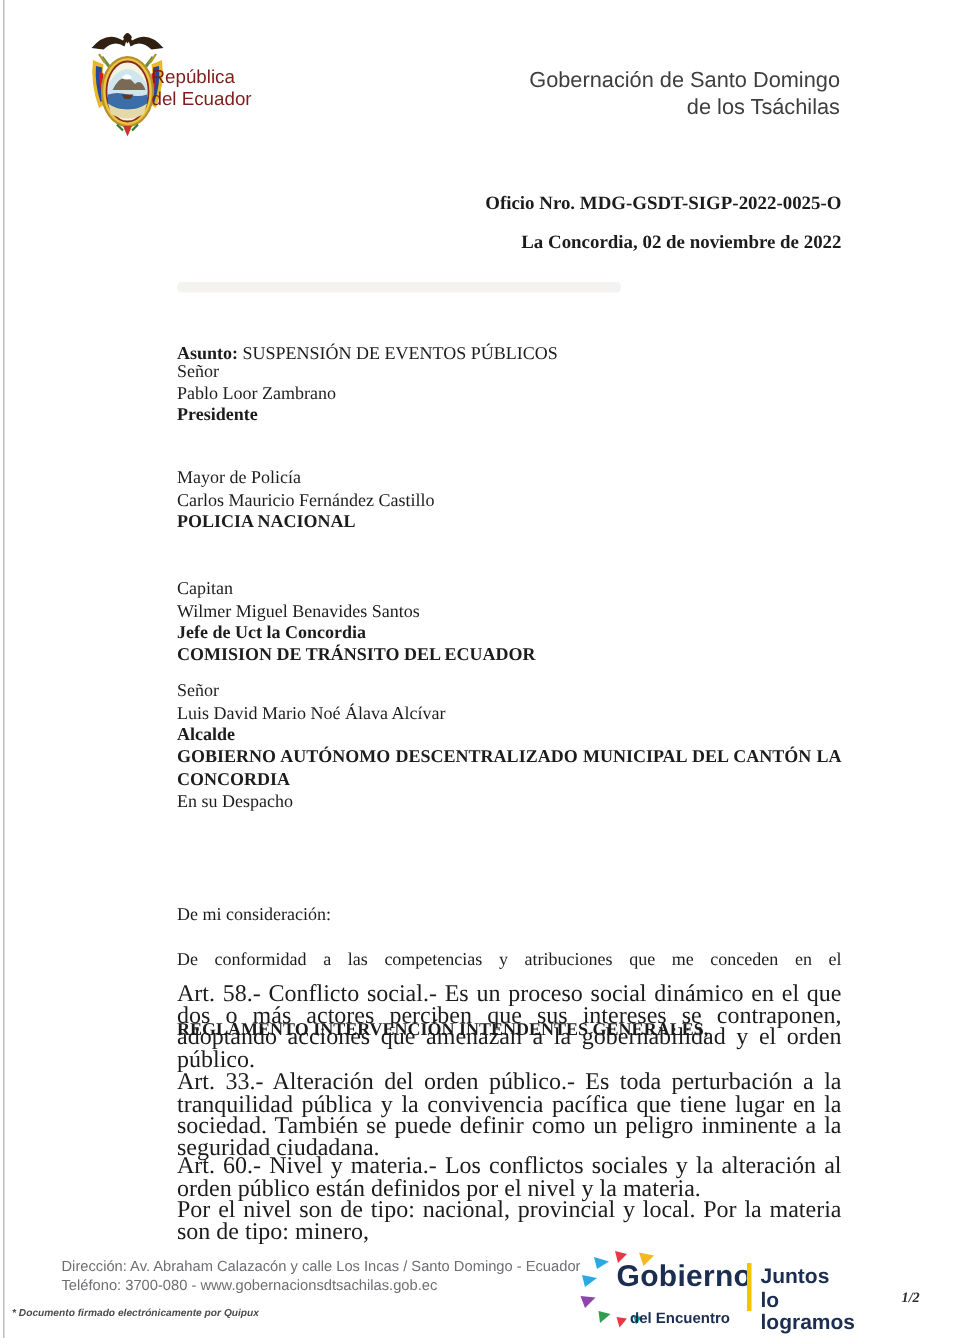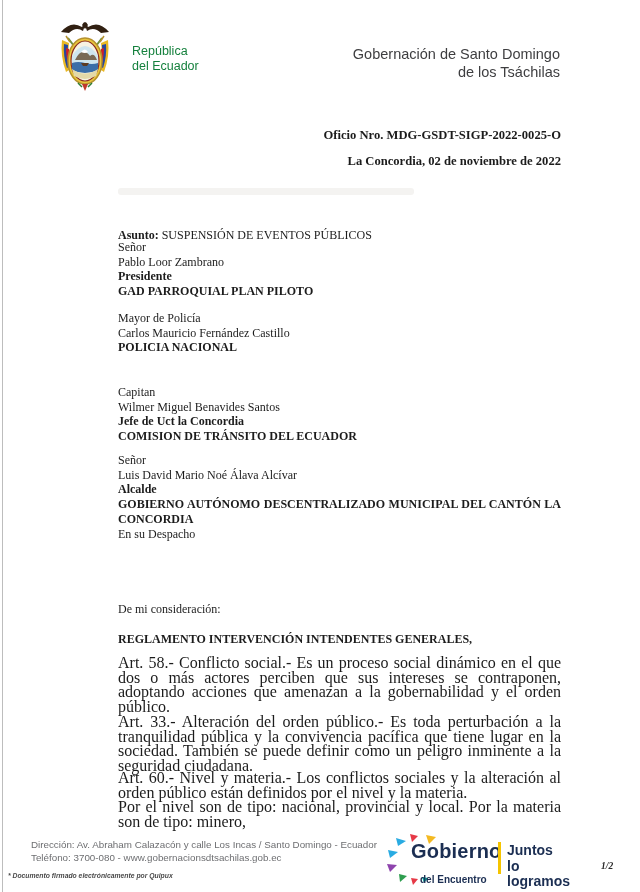--- a/index.html
+++ b/index.html
@@ -22,25 +22,25 @@
   }
 
   
   .coat-of-arms {
     position: absolute;
     left: 54px; top: 16px;
     width: 62px; height: 82px;
   }
   .republic-label {
     position: absolute;
-    left: 132px; top: 44px;
+    left: 101px; top: 44px;
     font-family: "Liberation Sans", sans-serif;
     font-size: 12.5px;
     line-height: 14.5px;
-    color: #15803d;
+    color: #7f1d1d;
   }
   .org-title {
     position: absolute;
     right: 80px; top: 46px;
     text-align: right;
     font-family: "Liberation Sans", sans-serif;
     font-size: 14.5px;
     line-height: 17.5px;
     color: #3e3e40;
   }
@@ -67,21 +67,21 @@
 
   .smudge {
     position: absolute;
     background: #f4f3f1;
     border-radius: 3px;
   }
 
   
   .footer-address {
     position: absolute;
-    left: 31px; top: 839px;
+    left: 41px; top: 839px;
     font-family: "Liberation Sans", sans-serif;
     font-size: 9.8px;
     line-height: 12.6px;
     color: #6d6e71;
   }
   .quipux-note {
     position: absolute;
     left: 8px; top: 872px;
     font-family: "Liberation Sans", sans-serif;
     font-size: 6.8px;
@@ -178,21 +178,20 @@
     <div class="smudge" style="left:118px; top:188px; width:296px; height:7px"></div>
 
     <div class="abs col line-sm" style="top:196px">
       <span class="b">Asunto:</span><span> SUSPENSIÓN DE EVENTOS PÚBLICOS</span>
     </div>
 
     <div class="abs col recipient" style="top:240px">
       <div>Señor</div>
       <div>Pablo Loor Zambrano</div>
       <div class="b">Presidente</div>
-      <div class="b">GAD PARROQUIAL PLAN PILOTO</div>
     </div>
 
     <div class="abs col recipient" style="top:311px">
       <div>Mayor de Policía</div>
       <div>Carlos Mauricio Fernández Castillo</div>
       <div class="b">POLICIA NACIONAL</div>
     </div>
 
     <div class="abs col recipient" style="top:385px">
       <div>Capitan</div>
@@ -205,20 +204,21 @@
       <div>Señor</div>
       <div>Luis David Mario Noé Álava Alcívar</div>
       <div class="b">Alcalde</div>
       <div class="b org-justify">GOBIERNO AUTÓNOMO DESCENTRALIZADO MUNICIPAL DEL CANTÓN LA CONCORDIA</div>
       <div>En su Despacho</div>
     </div>
 
     <div class="abs col line-sm" style="top:570px">De mi consideración:</div>
 
     <div class="abs col" style="top:600px">
+      <div class="line-sm jl">De conformidad a las competencias y atribuciones que me conceden en el</div>
       <div class="line-sm b">REGLAMENTO INTERVENCIÓN INTENDENTES GENERALES,</div>
     </div>
 
     <div class="abs col para" style="top:656px">Art. 58.- Conflicto social.- Es un proceso social dinámico en el que dos o más actores perciben que sus intereses se contraponen, adoptando acciones que amenazan a la gobernabilidad y el orden público.</div>
 
     <div class="abs col para" style="top:715px">Art. 33.- Alteración del orden público.- Es toda perturbación a la tranquilidad pública y la convivencia pacífica que tiene lugar en la sociedad. También se puede definir como un peligro inminente a la seguridad ciudadana.</div>
 
     <div class="abs col para prewrap" style="top:771px">Art. 60.- Nivel y materia.- Los conflictos sociales y la alteración al orden público están definidos por el nivel y la materia.
 Por el nivel son de tipo: nacional, provincial y local. Por la materia son de tipo: minero,</div>
   </div>

